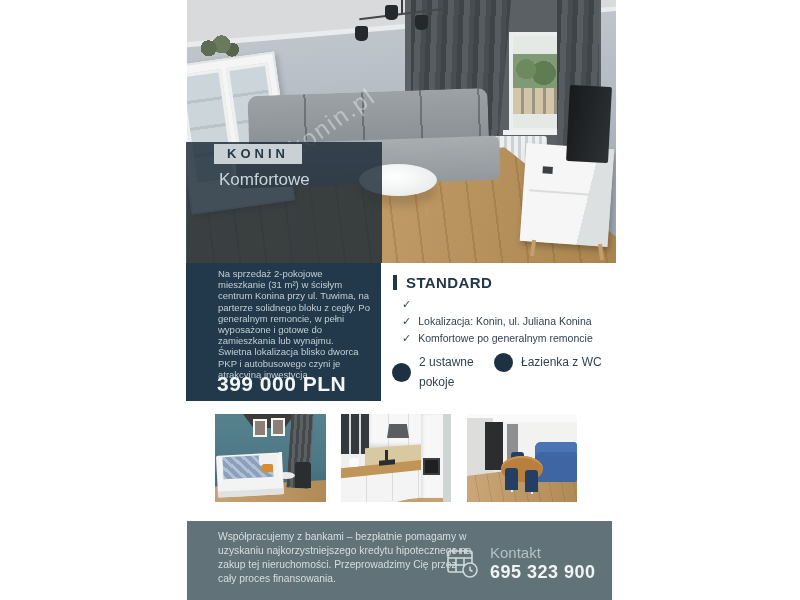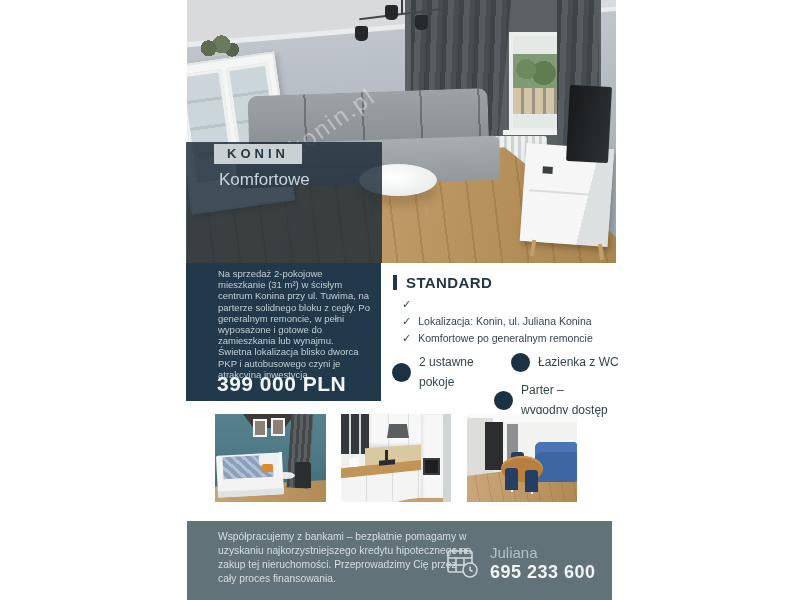--- a/index.html
+++ b/index.html
@@ -85,21 +85,21 @@
   .std-heading { left:207px; top:274px; display:flex; align-items:center; gap:9px; }
   .std-bar   { width:4px; height:15px; background:#223747; }
   .std-label { font-size:15px; font-weight:700; letter-spacing:.4px; color:#223747; }
   .std-list  { left:216px; top:296px; list-style:none; }
   .std-list li { display:flex; gap:7px; font-size:10.5px; color:#32434e; line-height:17.2px; }
   .check     { color:#2c4557; font-size:11px; }
   .feat-cell { display:flex; align-items:center; gap:8px; }
   .feat-dot  { width:19px; height:19px; border-radius:50%; background:#1c3242; flex-shrink:0; }
   .feat-label{ font-size:12px; line-height:20px; color:#32434e; }
   .fc1 { left:206px; top:352px; width:108px; }
-  .fc2 { left:325px; top:352px; width:115px; }
+  .fc2 { left:308px; top:352px; width:115px; }
   .fc3 { left:206px; top:380px; width:108px; }
   .fc4 { left:308px; top:380px; width:115px; }
 
   
   .thumb { top:414px; width:111px; height:88px; overflow:hidden; position:absolute; }
   .t-bed { left:29px; background:linear-gradient(180deg,#56828e 0%,#4c7683 60%,#46707d 72%); }
   .bed-floor { left:0; top:66px; width:100%; height:22px;
                background:linear-gradient(95deg,#c8a474,#b18a55); clip-path:polygon(0 30%,100% 0,100% 100%,0 100%); }
   .bed-curtain { left:74px; top:0; width:22px; height:74px;
                background:repeating-linear-gradient(90deg,#44484b 0 3px,#5b6063 3px 6px); transform:rotate(4deg); }
@@ -239,24 +239,20 @@
     </ul>
 
     <div class="abs feat-cell fc1">
       <span class="feat-dot"></span>
       <span class="feat-label">2 ustawne pokoje</span>
     </div>
     <div class="abs feat-cell fc2">
       <span class="feat-dot"></span>
       <span class="feat-label">Łazienka z WC</span>
     </div>
-    <div class="abs feat-cell fc4">
-      <span class="feat-dot"></span>
-      <span class="feat-label">Parter – wygodny dostęp</span>
-    </div>
 
     <div class="thumb t-bed">
       <div class="abs bed-beam"></div>
       <div class="abs frame-art" style="left:38px; top:5px; width:14px; height:18px;">
           <div></div>
         </div>
       <div class="abs frame-art" style="left:56px; top:4px; width:14px; height:18px;">
           <div></div>
         </div>
       <div class="abs bed-floor"></div>
@@ -311,18 +307,18 @@
           <line x1="8" y1="2" x2="8" y2="8"></line>
           <line x1="14" y1="2" x2="14" y2="8"></line>
           <line x1="20" y1="2" x2="20" y2="8"></line>
           <line x1="10" y1="12" x2="10" y2="26"></line>
           <line x1="18" y1="12" x2="18" y2="26"></line>
           <line x1="2" y1="19" x2="26" y2="19"></line>
           <circle cx="24" cy="24" r="7" fill="#617278"></circle>
           <polyline points="24,20.5 24,24 26.5,25.5"></polyline>
         </g>
       </svg>
-      <div class="contact-label">Juliana</div>
-      <div class="contact-phone">695 233 600</div>
+      <div class="contact-label">Kontakt</div>
+      <div class="contact-phone">695 323 900</div>
     </div>
 
   </div>
 </div>
 
 </body></html>

